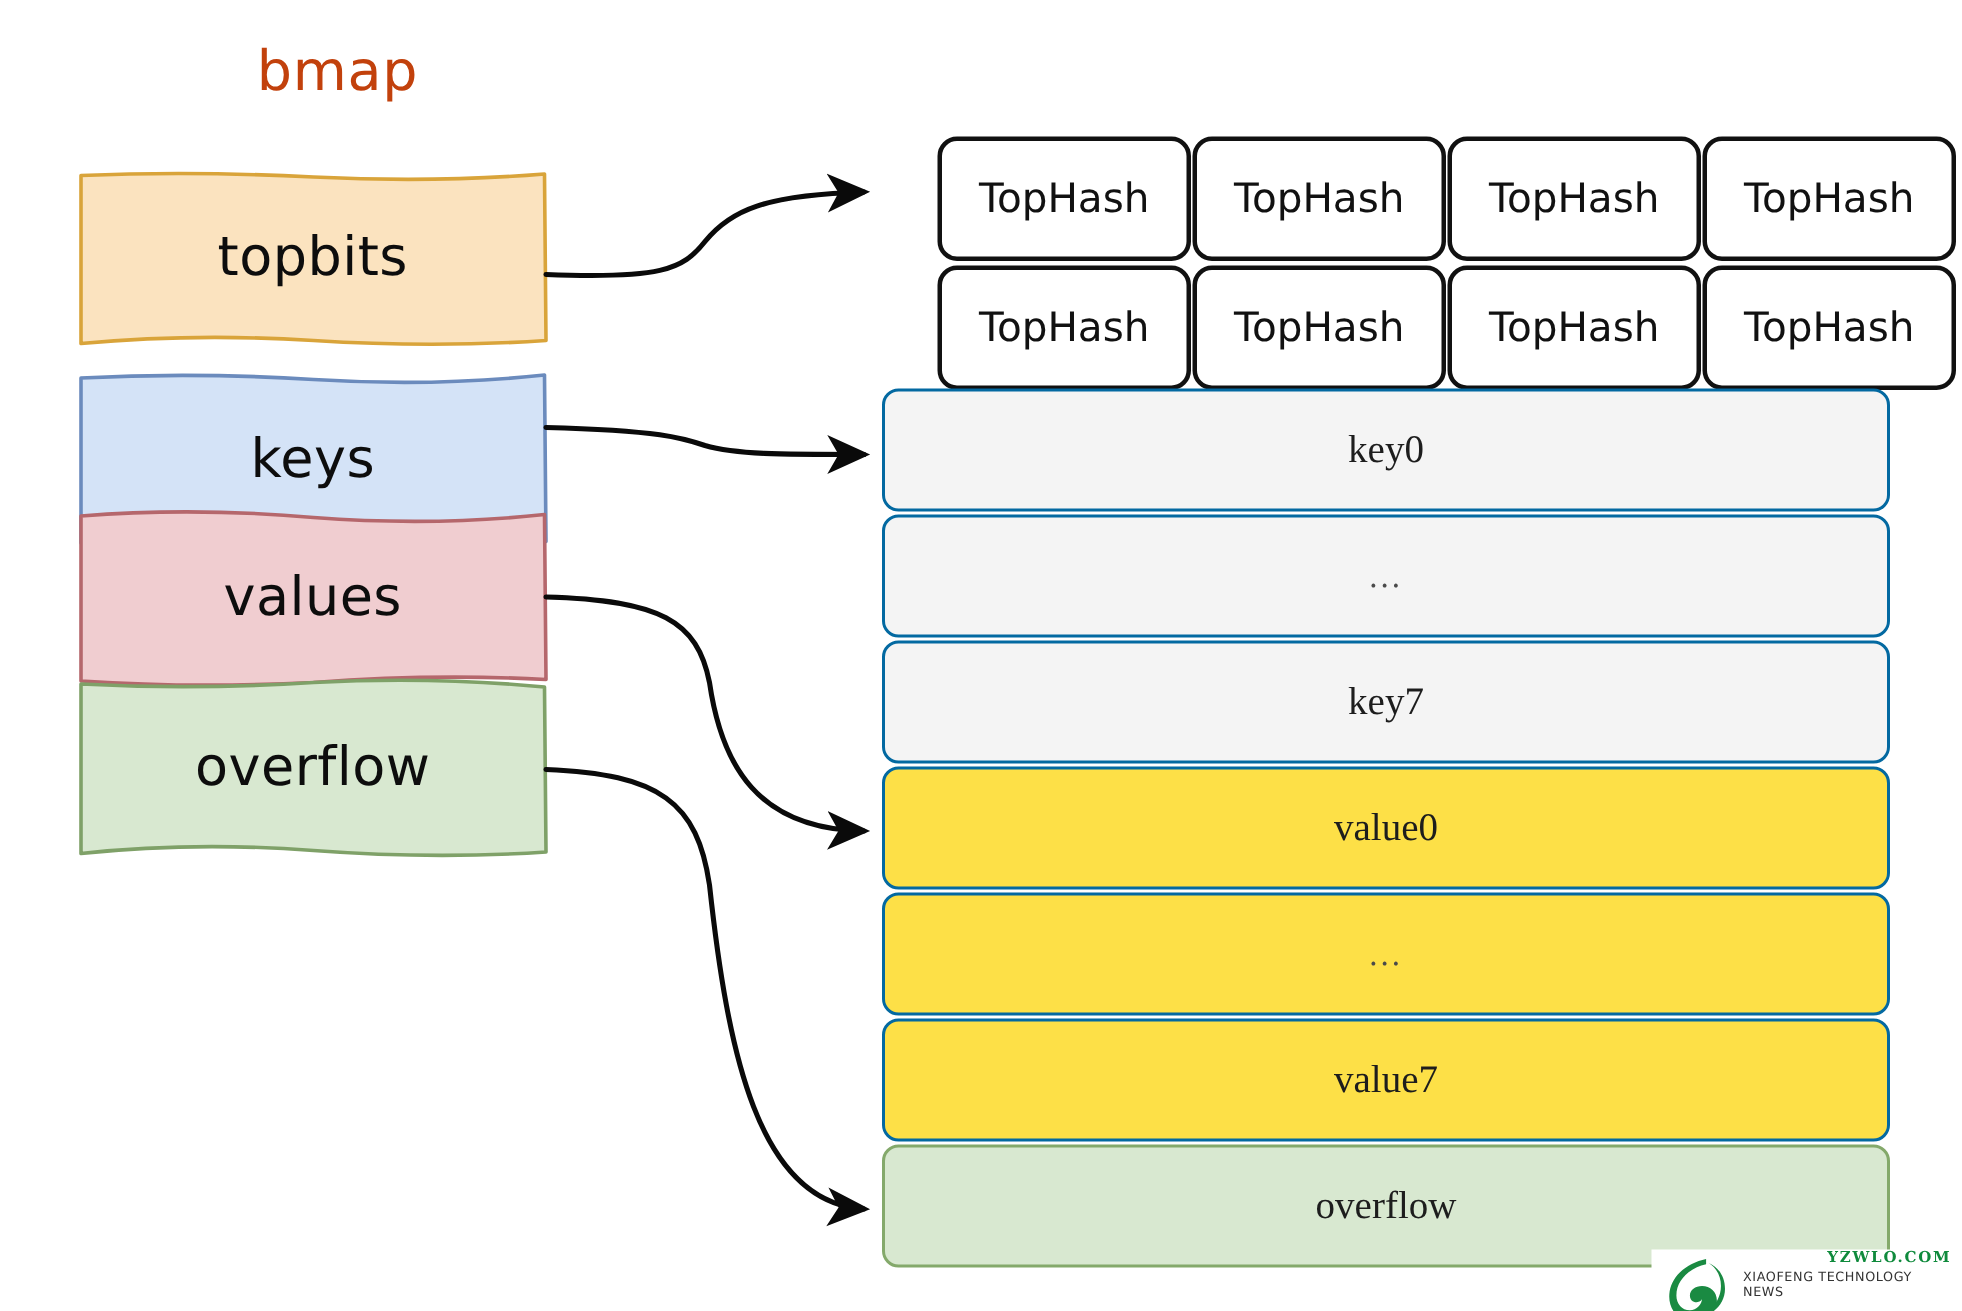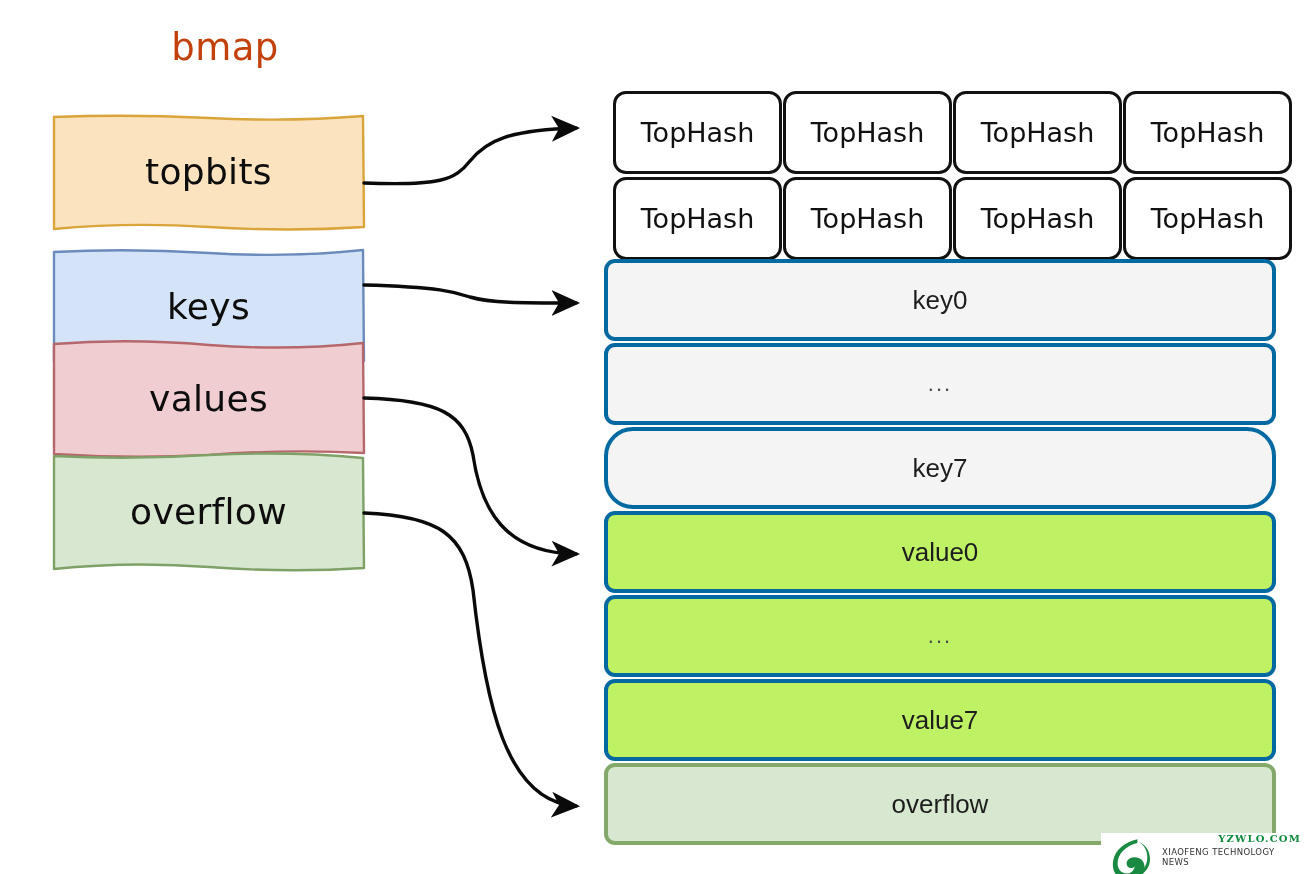--- a/index.html
+++ b/index.html
@@ -71,21 +71,21 @@
 
   
   #right-stack {
     position: absolute;
     left: 586px;
     top: 91px;
   }
 
   .th-row {
     position: absolute;
-    left: 4px;
+    left: 16px;
     display: flex;
     padding-left: 23px;
   }
   .th-cell {
     box-sizing: border-box;
     width: 169px;
     height: 83px;
     margin-right: 1px;
     border: 3px solid #111111;
     border-radius: 13px;
@@ -94,35 +94,35 @@
     align-items: center;
     justify-content: center;
     font-family: "DejaVu Sans", sans-serif;
     font-size: 27px;
     color: #111111;
   }
   .th-cell:last-child { margin-right: 0; }
 
   .wide-row {
     position: absolute;
-    left: 18px;
+    left: 2px;
     box-sizing: border-box;
     width: 672px;
     height: 82px;
-    border: 4px solid #0369a1;
+    border: 2px solid #0369a1;
     border-radius: 11px;
     display: flex;
     align-items: center;
     justify-content: center;
-    font-family: Liberation Sans, sans-serif;
+    font-family: Liberation Serif, serif;
     font-size: 26px;
     color: #1d1d1d;
   }
   .wide-row.keyrow   { background: #f4f4f4; }
-  .wide-row.valrow   { background: #bef264; }
+  .wide-row.valrow   { background: #fde047; }
   .wide-row.ovfrow   { background: #d8e8d0; border-color: #84a96b; }
   .wide-row .ellipsis { font-size: 22px; letter-spacing: 2px; color: #4a4a4a; }
 
   
   #arrows {
     position: absolute;
     left: 0; top: 0;
     width: 1308px;
     height: 874px;
     pointer-events: none;
@@ -231,21 +231,21 @@
       <div class="th-cell">TopHash</div>
       <div class="th-cell">TopHash</div>
     </div>
 
     <div class="wide-row keyrow" style="top:168px;">
       <span>key0</span>
     </div>
     <div class="wide-row keyrow" style="top:252px;">
       <span class="ellipsis">...</span>
     </div>
-    <div class="wide-row keyrow" style="top:336px;border-radius:29px;">
+    <div class="wide-row keyrow" style="top:336px;">
       <span>key7</span>
     </div>
 
     <div class="wide-row valrow" style="top:420px;">
       <span>value0</span>
     </div>
     <div class="wide-row valrow" style="top:504px;">
       <span class="ellipsis">...</span>
     </div>
     <div class="wide-row valrow" style="top:588px;">

